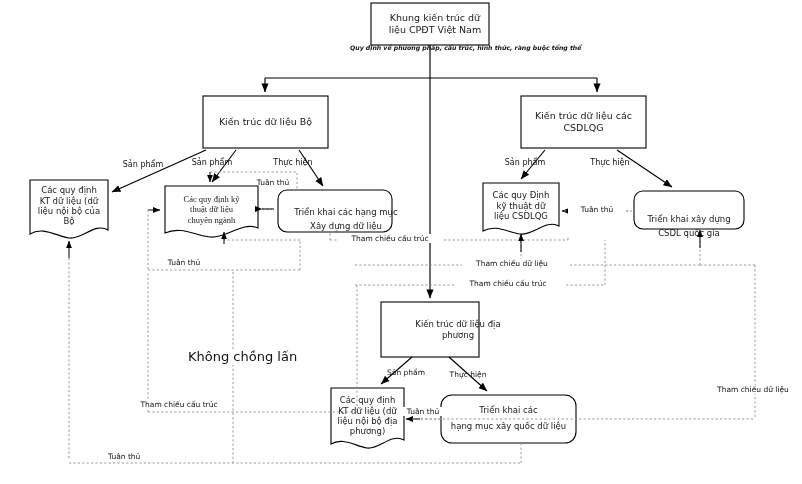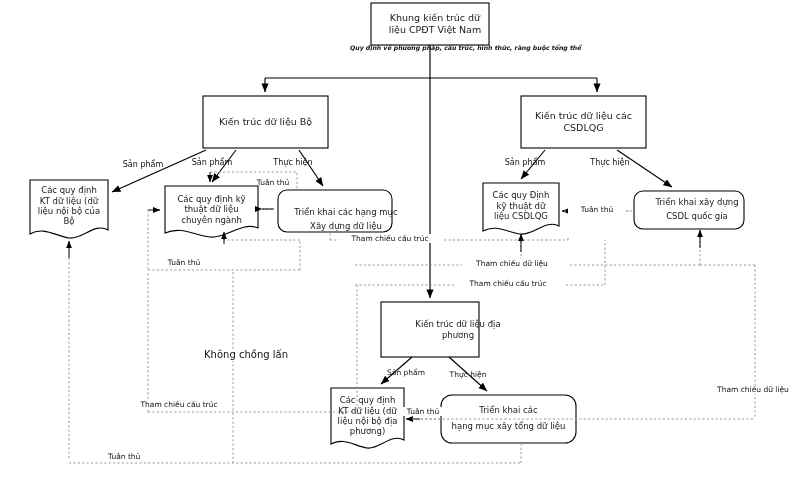--- a/index.html
+++ b/index.html
@@ -141,53 +141,53 @@
 
   <div class="nodeText" style="left:371px;top:3px;width:128px;height:42px;font-size:9.5px;">Khung kiến trúc dữ
 liệu CPĐT Việt Nam</div>
   <div class="nodeText" style="left:203px;top:96px;width:125px;height:52px;font-size:9.5px;">Kiến trúc dữ liệu Bộ</div>
   <div class="nodeText" style="left:521px;top:96px;width:125px;height:52px;font-size:9.5px;">Kiến trúc dữ liệu các
 CSDLQG</div>
   <div class="nodeText" style="left:30px;top:180px;width:78px;height:52px;font-size:8.5px;">Các quy định
 KT dữ liệu (dữ
 liệu nội bộ của
 Bộ</div>
-  <div class="nodeText" style="left:165px;top:186px;width:93px;height:47px;font-size:8.5px;">Các quy định kỹ
+  <div class="nodeText" style="left:165px;top:186px;width:93px;height:47px;font-size:8.5px;font-family:Liberation Serif, serif;">Các quy định kỹ
 thuật dữ liệu
 chuyên ngành</div>
   <div class="nodeText" style="left:278px;top:198px;width:136px;height:42px;font-size:8.5px;line-height:1.7;">Triển khai các hạng mục
 Xây dựng dữ liệu</div>
   <div class="nodeText" style="left:483px;top:183px;width:76px;height:46px;font-size:8.5px;">Các quy Định
 kỹ thuật dữ
 liệu CSDLQG</div>
-  <div class="nodeText" style="left:634px;top:191px;width:110px;height:38px;font-size:8.5px;line-height:1.6;margin-left:8px;">Triển khai xây dựng
+  <div class="nodeText" style="left:634px;top:208px;width:110px;height:38px;font-size:8.5px;line-height:1.6;">Triển khai xây dựng
 CSDL quốc gia</div>
   <div class="nodeText" style="left:381px;top:302px;width:98px;height:55px;font-size:8.5px;margin-left:28px;">Kiến trúc dữ liệu địa
 phương</div>
   <div class="nodeText" style="left:331px;top:388px;width:73px;height:56px;font-size:8.5px;">Các quy định
 KT dữ liệu (dữ
 liệu nội bộ địa
 phương)</div>
   <div class="nodeText" style="left:441px;top:395px;width:135px;height:48px;font-size:8.5px;line-height:1.85;">Triển khai các
-hạng mục xây tổng dữ liệu</div>
+hạng mục xây quốc dữ liệu</div>
 
   <div class="edgeLabel ital" style="left:350px;top:44px;width:200px;font-size:6.2px;">Quy định về phương pháp,
 cấu trúc, hình thức, ràng buộc tổng thể</div>
   <div class="edgeLabel" style="left:108px;top:160px;width:70px;font-size:8px;">Sản phẩm</div>
   <div class="edgeLabel" style="left:177px;top:158px;width:70px;font-size:8px;">Sản phẩm</div>
   <div class="edgeLabel" style="left:258px;top:158px;width:70px;font-size:8px;">Thực hiện</div>
   <div class="edgeLabel" style="left:244px;top:178px;width:58px;font-size:7.5px;">Tuân thủ</div>
   <div class="edgeLabel" style="left:490px;top:158px;width:70px;font-size:8px;">Sản phẩm</div>
   <div class="edgeLabel" style="left:575px;top:158px;width:70px;font-size:8px;">Thực hiện</div>
   <div class="edgeLabel" style="left:568px;top:205px;width:58px;font-size:7.5px;background:#fff;">Tuân thủ</div>
   <div class="edgeLabel" style="left:155px;top:258px;width:58px;font-size:7.5px;background:#fff;">Tuân thủ</div>
   <div class="edgeLabel" style="left:338px;top:234px;width:104px;font-size:7.5px;background:#fff;">Tham chiếu cấu trúc</div>
   <div class="edgeLabel" style="left:462px;top:259px;width:100px;font-size:7.5px;background:#fff;">Tham chiếu dữ liệu</div>
   <div class="edgeLabel" style="left:456px;top:279px;width:104px;font-size:7.5px;background:#fff;">Tham chiếu cấu trúc</div>
-  <div class="edgeLabel" style="left:188px;top:349px;width:100px;font-size:10px;background:#fff;text-align:right;">Không chồng lấn</div>
+  <div class="edgeLabel" style="left:188px;top:349px;width:100px;font-size:13px;background:#fff;">Không chồng lấn</div>
   <div class="edgeLabel" style="left:127px;top:400px;width:104px;font-size:7.5px;background:#fff;">Tham chiếu cấu trúc</div>
   <div class="edgeLabel" style="left:108px;top:452px;width:58px;font-size:7.5px;background:#fff;text-align:left;">Tuân thủ</div>
   <div class="edgeLabel" style="left:375px;top:368px;width:62px;font-size:7.5px;">Sản phẩm</div>
   <div class="edgeLabel" style="left:437px;top:370px;width:62px;font-size:7.5px;">Thực hiện</div>
   <div class="edgeLabel" style="left:400px;top:407px;width:46px;font-size:7.5px;background:#fff;">Tuân thủ</div>
   <div class="edgeLabel" style="left:705px;top:385px;width:96px;font-size:7.5px;background:#fff;">Tham chiếu dữ liệu</div>
 
 </div>
 
 </body></html>

